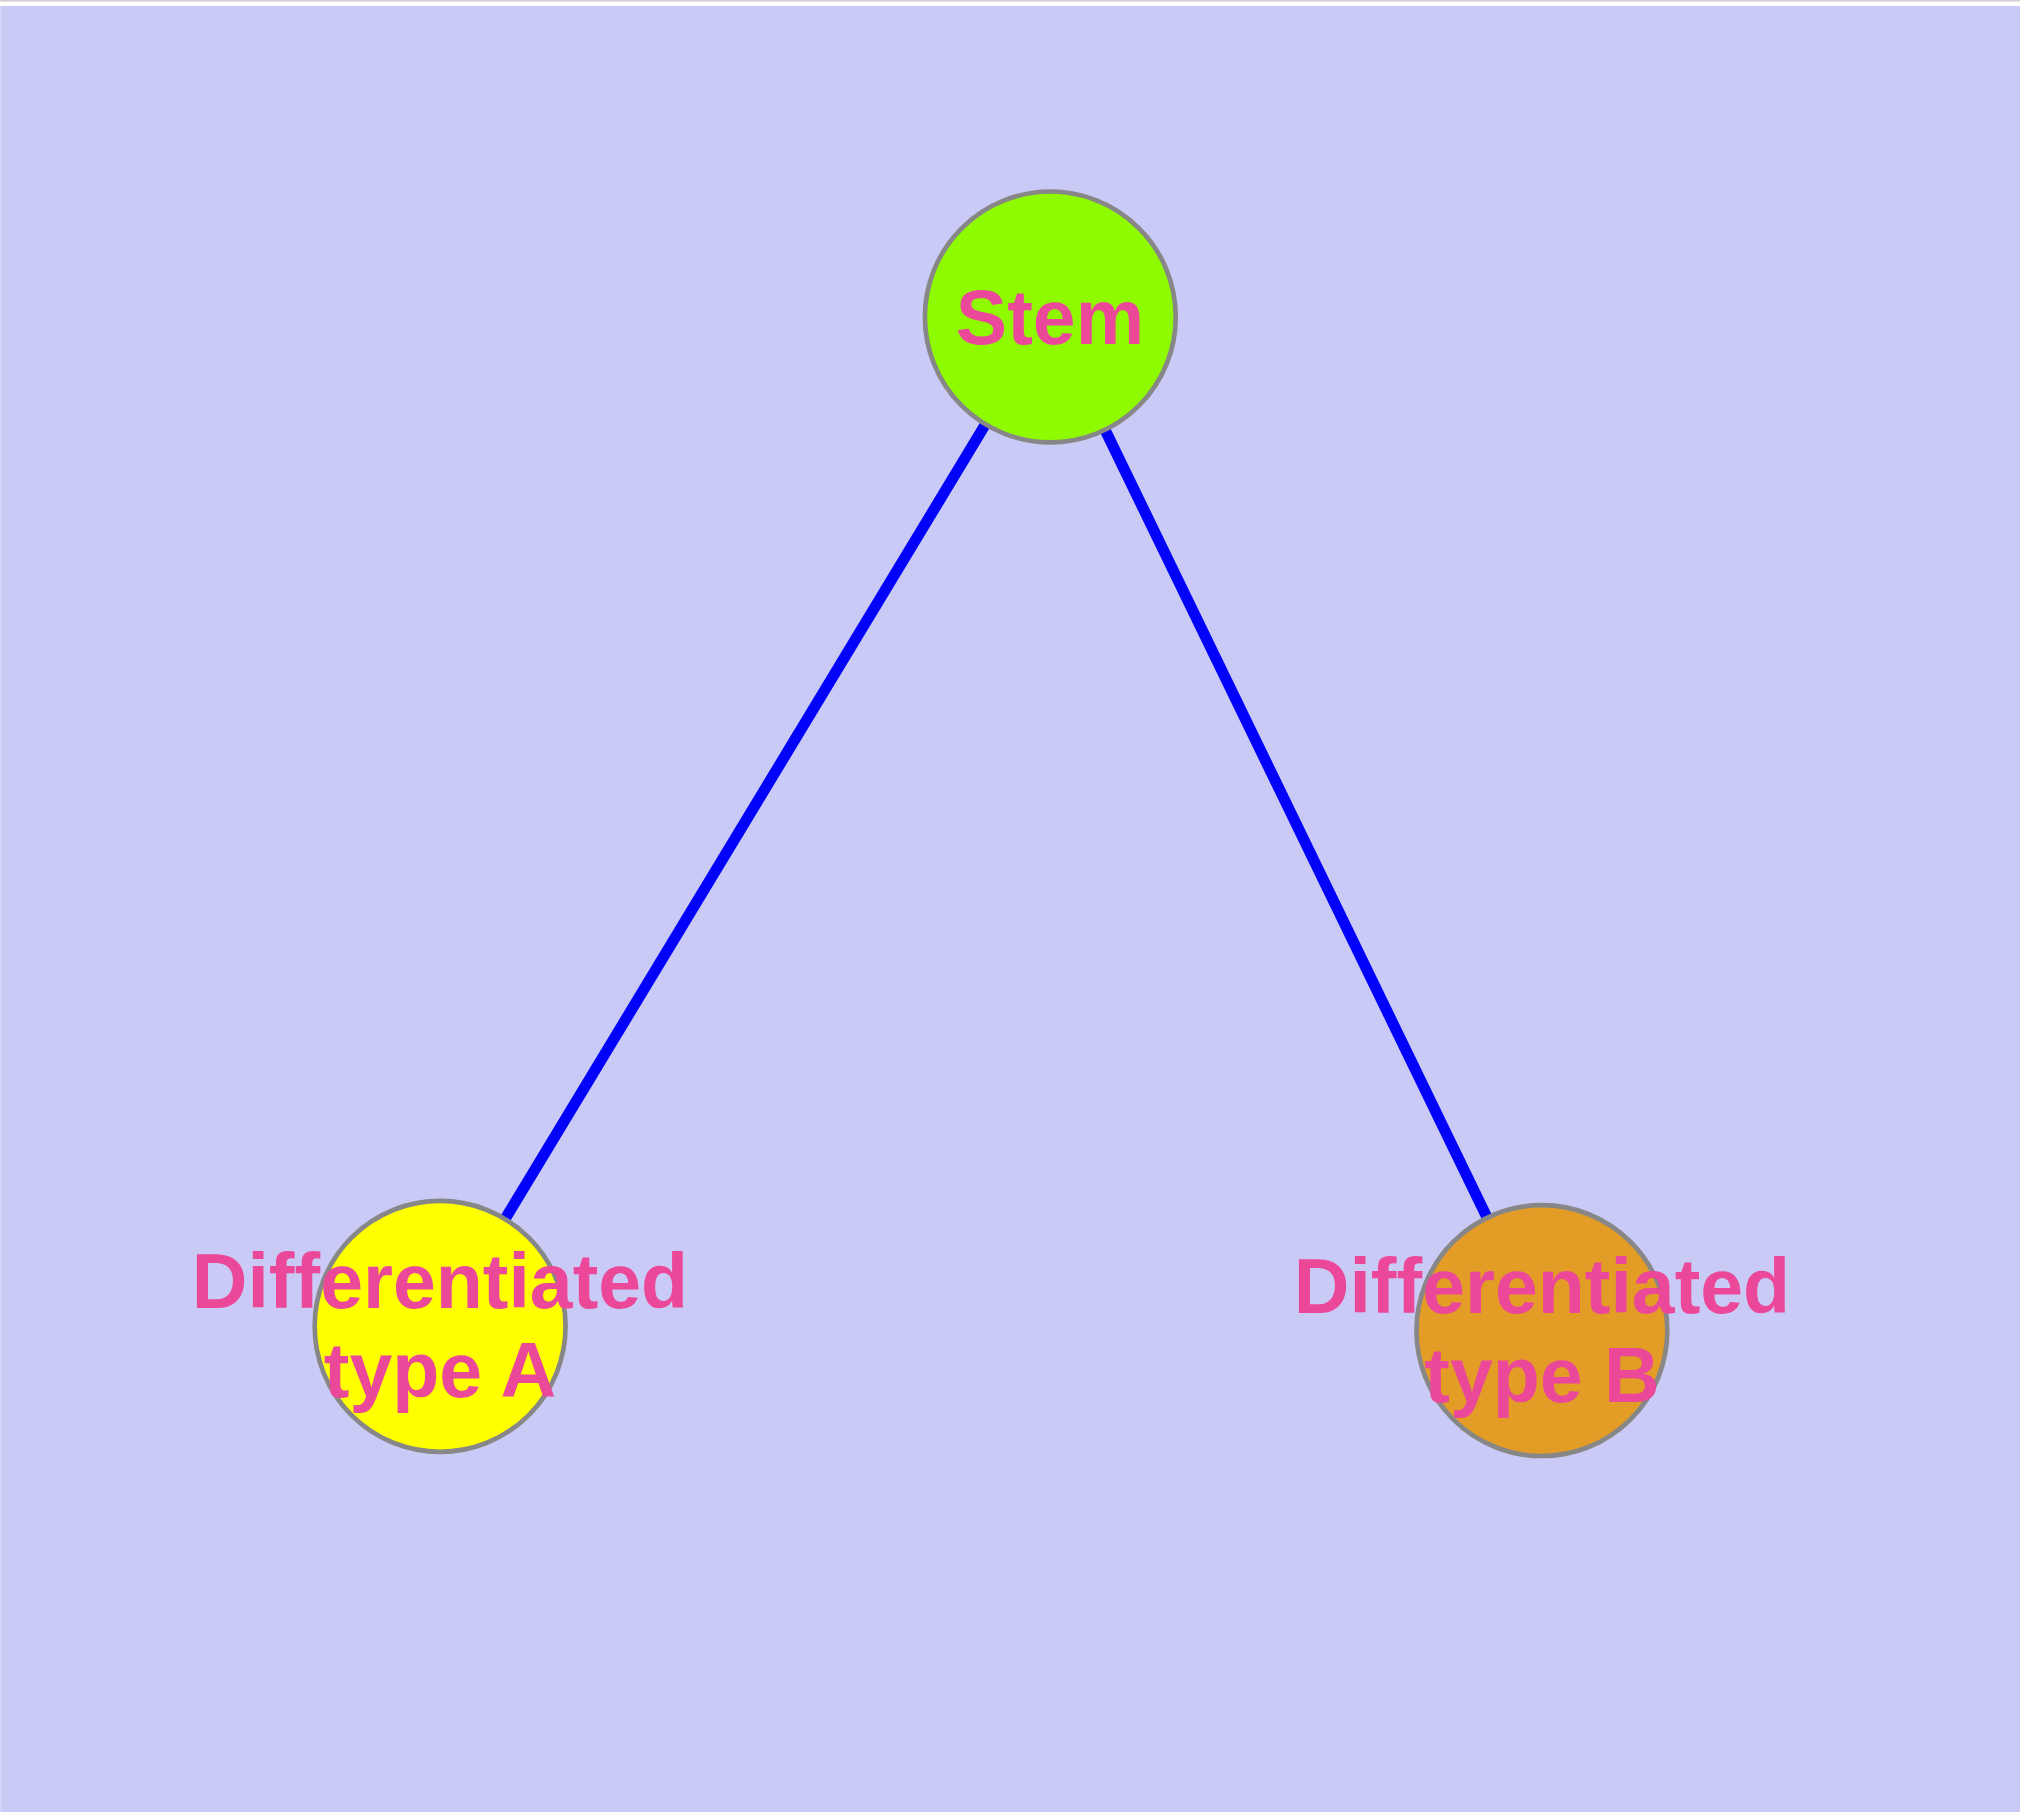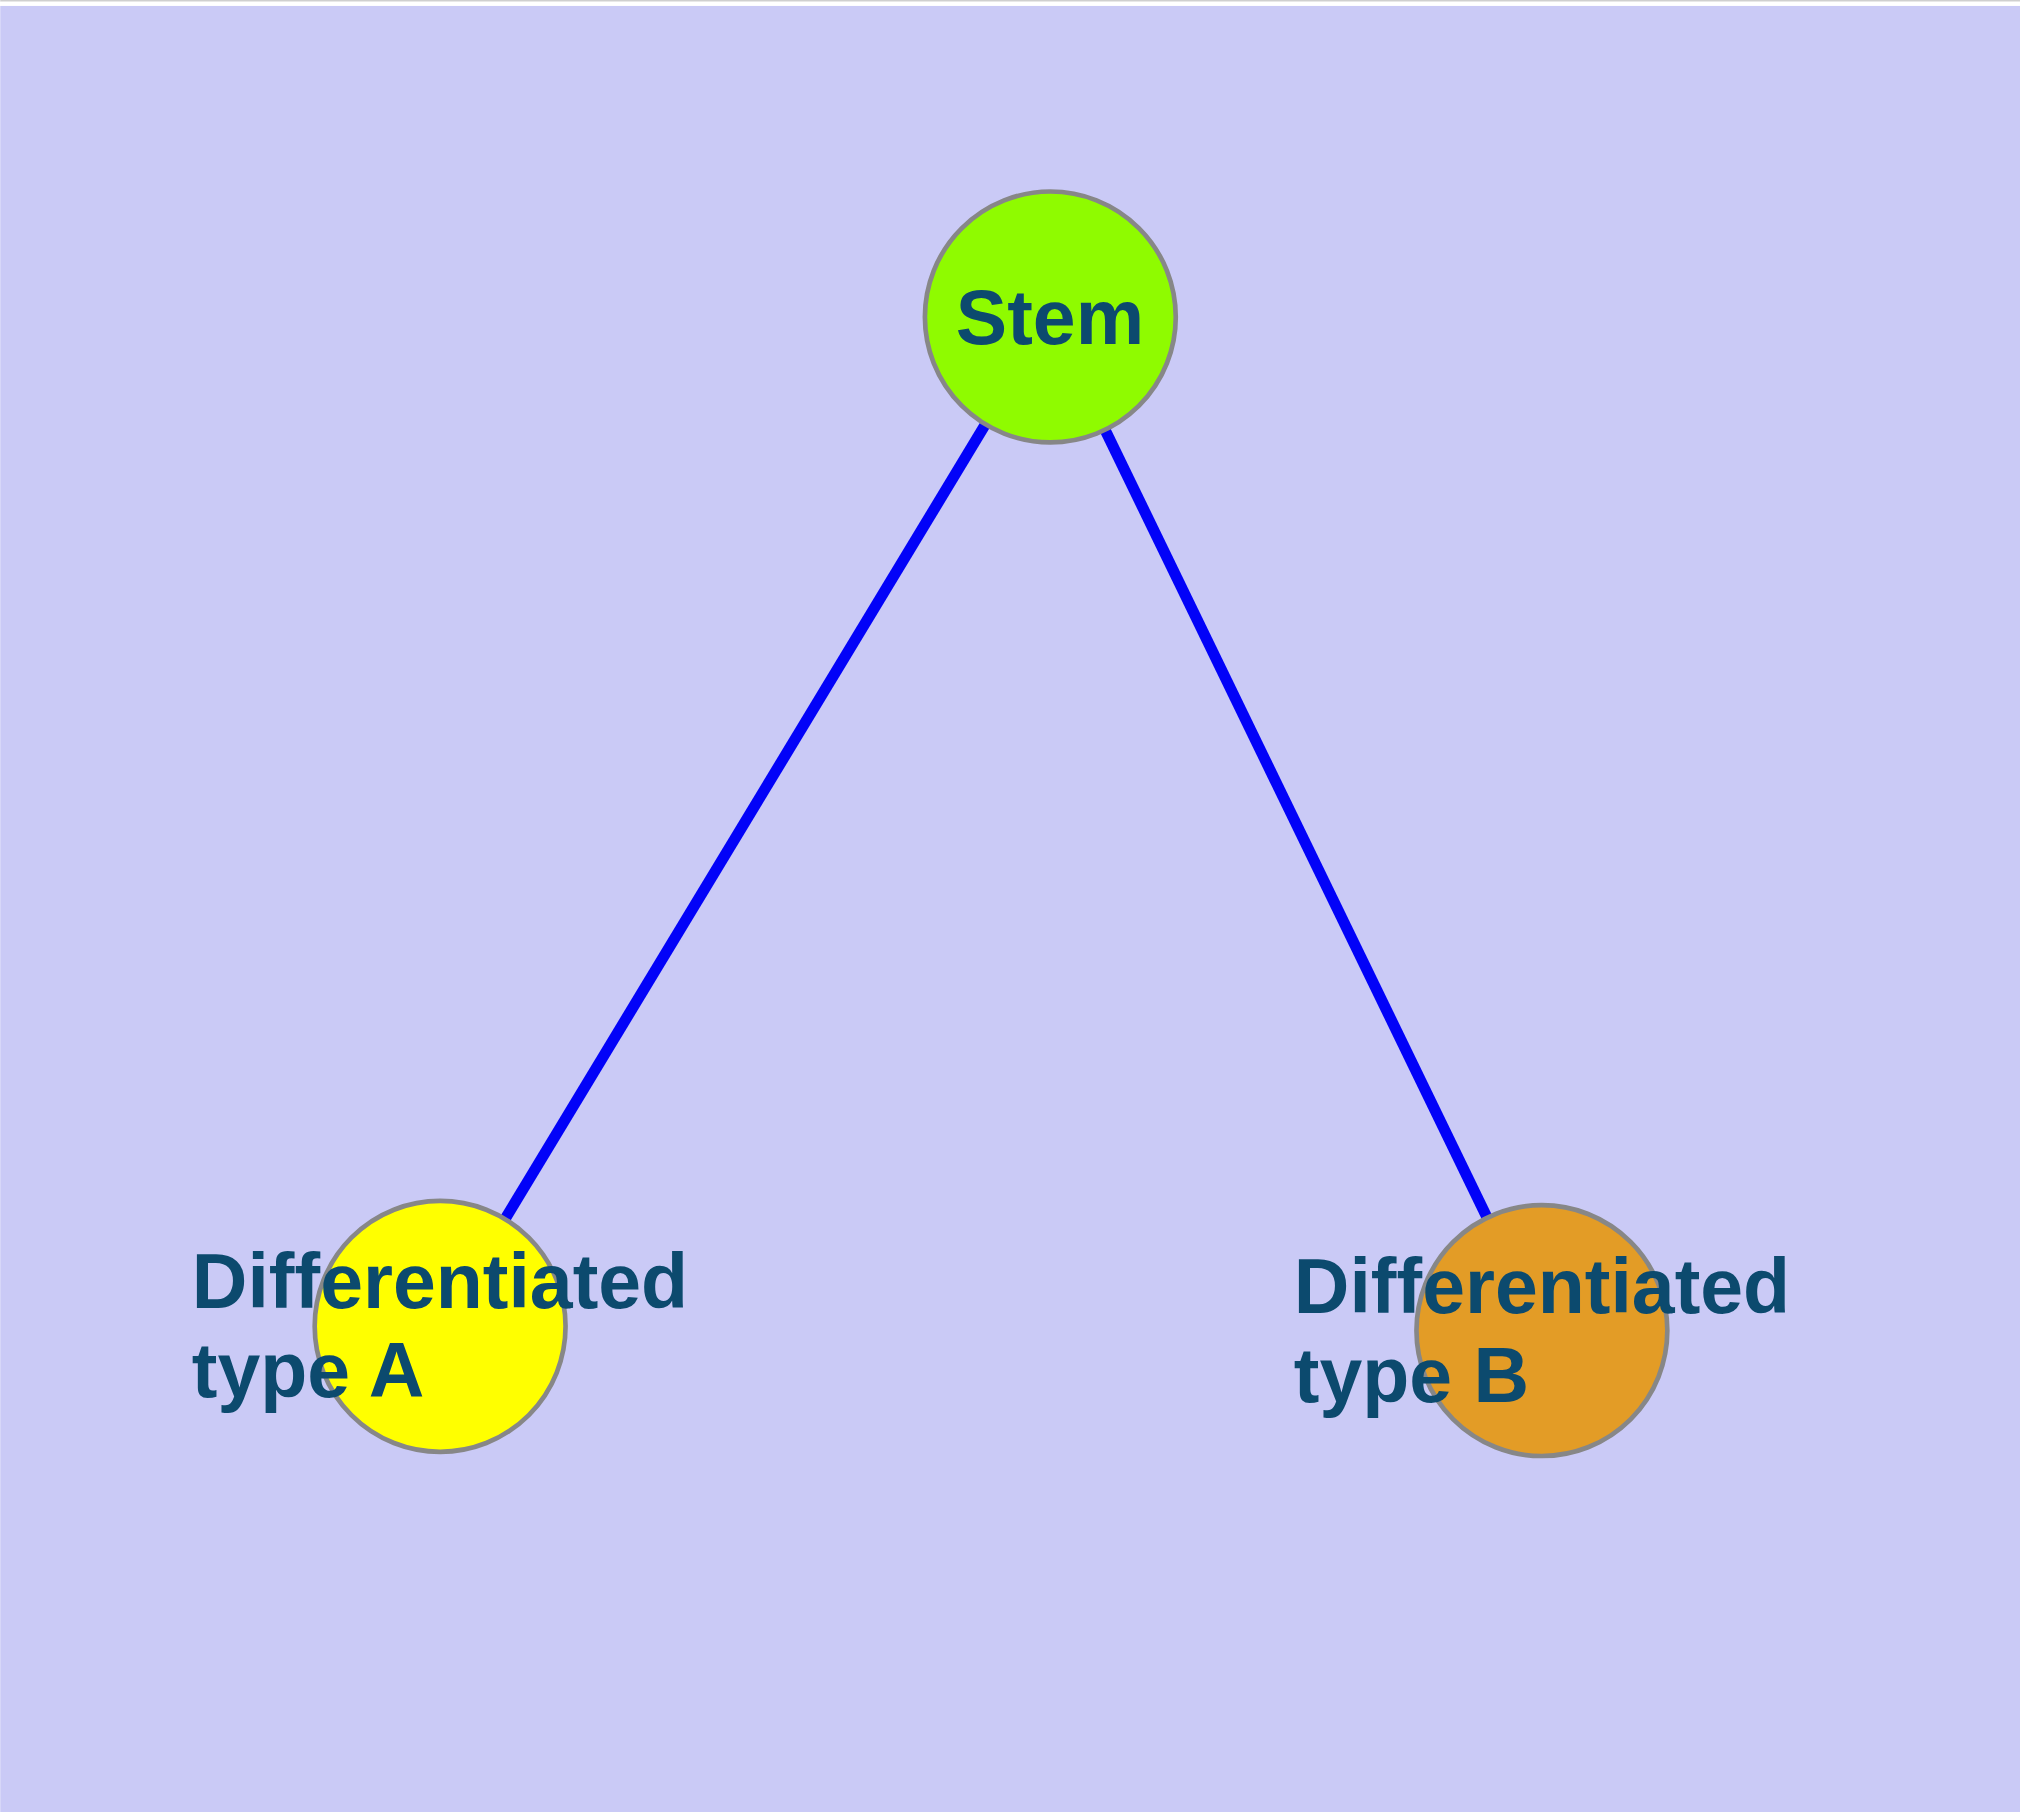--- a/index.html
+++ b/index.html
@@ -27,22 +27,22 @@
   }
   .node-circle {
     stroke-width: 5.5;
   }
   .node-label {
     position: absolute;
     transform: translate(-50%, -50%);
     font-weight: bold;
     font-size: 77px;
     line-height: 89px;
-    color: #0c4a6e;
-    text-align: left;
+    color: #ec4899;
+    text-align: center;
     white-space: pre-line;
     letter-spacing: 0px;
     pointer-events: none;
   }
 </style>
 </head>
 <body>
 
 <div class="canvas">
 

